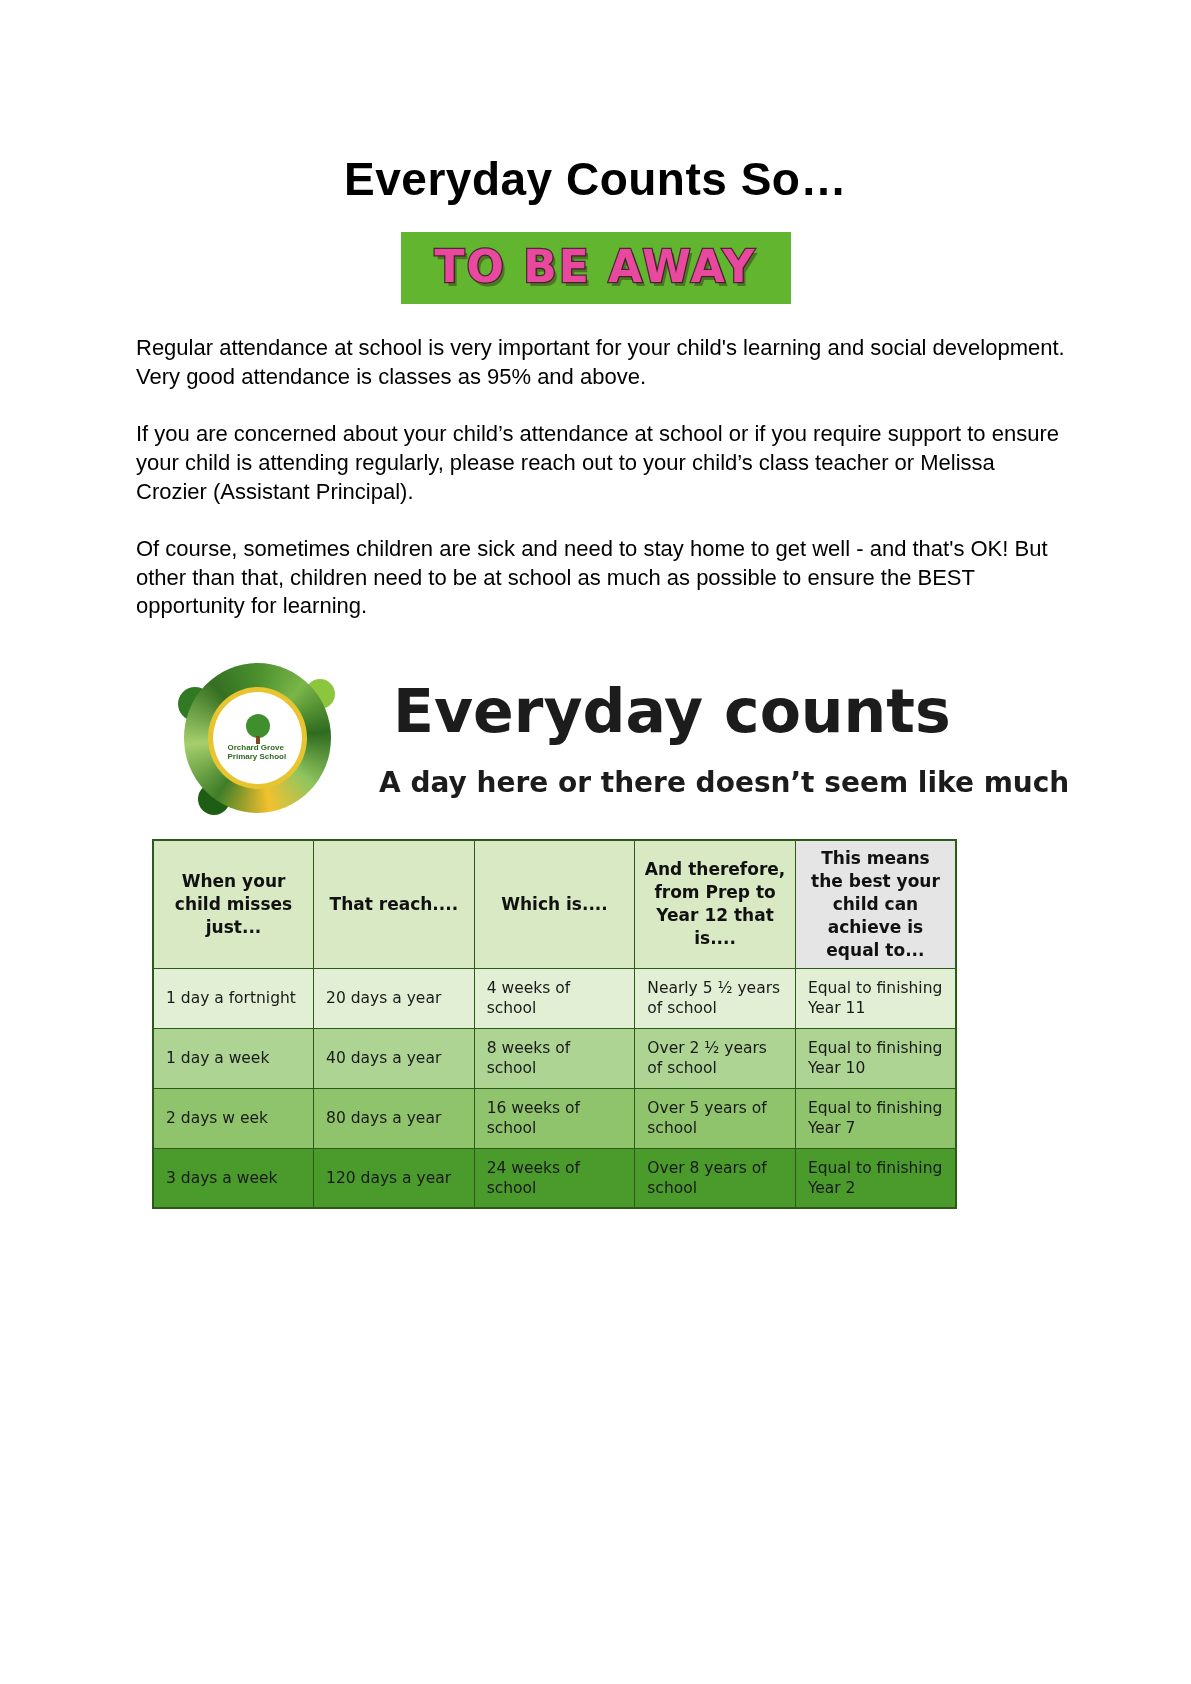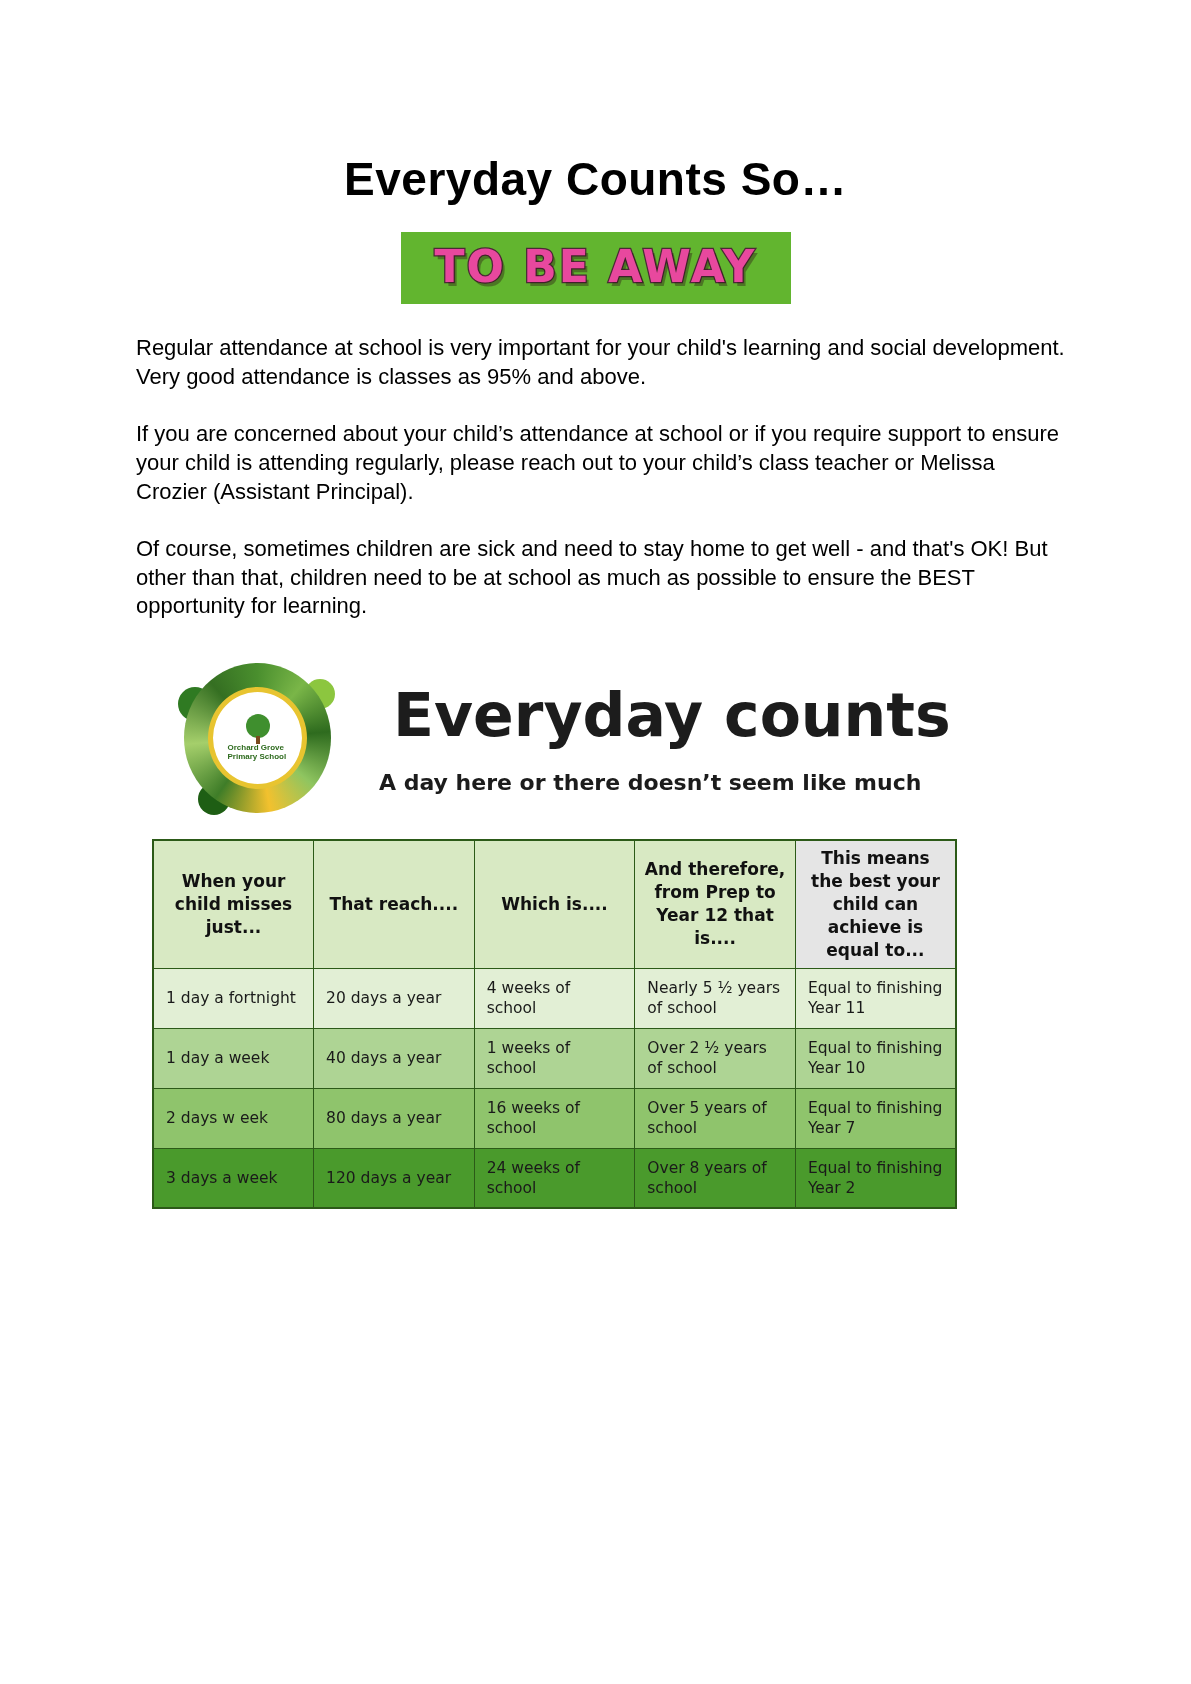--- a/index.html
+++ b/index.html
@@ -111,21 +111,21 @@
   .ec-words { margin-left:58px; }
   .ec-title {
     font-family:"DejaVu Sans", sans-serif;
     font-size:60px;
     font-weight:800;
     color:#1c1c1c;
     letter-spacing:0px;
   }
   .ec-subtitle {
     font-family:"DejaVu Sans", sans-serif;
-    font-size:22px;
+    font-size:28px;
     font-weight:700;
     color:#1c1c1c;
     margin-top:20px;
     margin-left:-14px;
   }
 
   
   table.attendance {
     border-collapse:collapse;
     margin:22px 0 0 152px;
@@ -204,21 +204,21 @@
       <tr style="background: rgb(226, 239, 213); margin-left: 43px;">
         <td>1 day a fortnight</td>
         <td>20 days a year</td>
         <td>4 weeks of school</td>
         <td>Nearly 5 ½ years of school</td>
         <td>Equal to finishing Year 11</td>
       </tr>
       <tr style="background: rgb(174, 212, 148);">
         <td>1 day a week</td>
         <td>40 days a year</td>
-        <td>1 weeks of school</td>
+        <td>8 weeks of school</td>
         <td>Over 2 ½ years of school</td>
         <td>Equal to finishing Year 10</td>
       </tr>
       <tr style="background: rgb(143, 196, 108);">
         <td>2 days w eek</td>
         <td>80 days a year</td>
         <td>16 weeks of school</td>
         <td>Over 5 years of school</td>
         <td>Equal to finishing Year 7</td>
       </tr>

